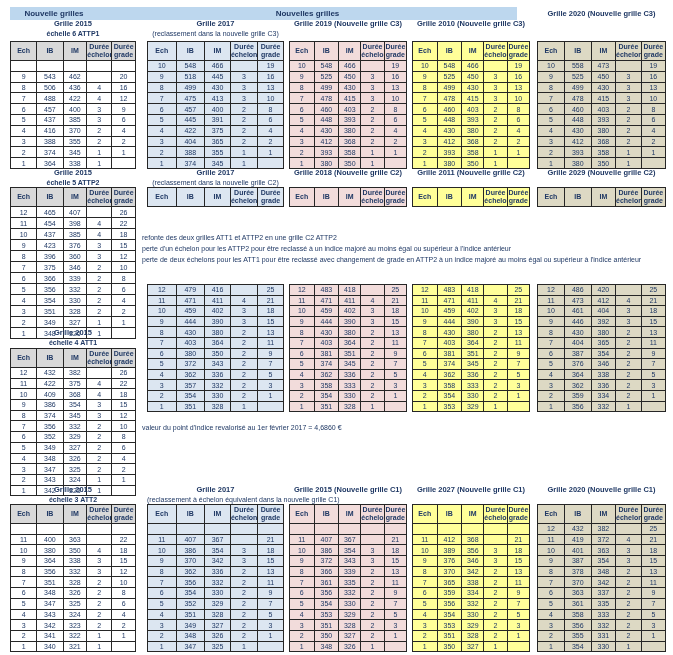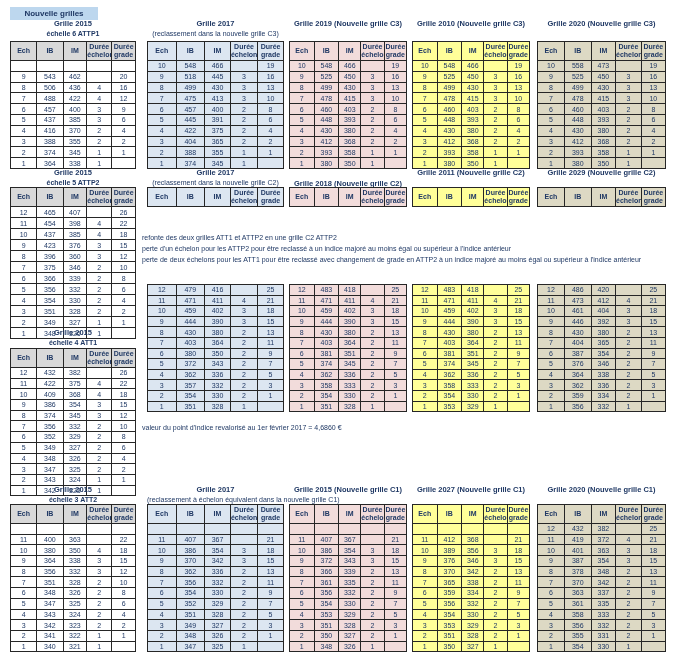--- a/index.html
+++ b/index.html
@@ -39,28 +39,29 @@
   .note {
     position:absolute; font-size:7px; line-height:9px; white-space:nowrap;
   }
 </style>
 </head>
 <body>
 
 <div id="page">
 
   <div class="banner" style="left:10px; width:88px;">Nouvelle grilles</div>
+  <div class="banner" style="left:98px; width:419px;">Nouvelles grilles</div>
 
   <div class="ttl" style="left:10px;  top:19px; width:126px;">Grille 2015</div>
   <div class="ttl sub" style="left:10px; top:29px; width:126px;">échelle 6 ATTP1</div>
   <div class="ttl" style="left:147px; top:19px; width:137px;">Grille 2017</div>
   <div class="ttl sub sub-normal" style="left:147px; top:29px; width:137px;">(reclassement  dans la nouvelle grille C3)</div>
   <div class="ttl" style="left:289px; top:19px; width:118px;">Grille 2019 (Nouvelle grille C3)</div>
   <div class="ttl" style="left:412px; top:19px; width:118px;">Grille 2010 (Nouvelle grille C3)</div>
-  <div class="ttl" style="left:537px; top:19px; width:129px;">Grille 2020 (Nouvelle grille C3)</div>
+  <div class="ttl" style="left:537px; top:9px; width:129px;">Grille 2020 (Nouvelle grille C3)</div>
 
   <div class="twrap" style="left:10px;  top:41px; width:126px;">
       <table class="grid plain">
         <colgroup>
           <col style="width:21%">
           <col style="width:21%">
           <col style="width:19%">
           <col style="width:20%">
           <col style="width:19%">
         </colgroup>
@@ -523,21 +524,21 @@
             <td></td>
           </tr>
         </tbody>
       </table>
     </div>
 
   <div class="ttl" style="left:10px;  top:168px; width:126px;">Grille 2015</div>
   <div class="ttl sub" style="left:10px; top:178px; width:126px;">échelle 5 ATTP2</div>
   <div class="ttl" style="left:147px; top:168px; width:137px;">Grille 2017</div>
   <div class="ttl sub sub-normal" style="left:147px; top:178px; width:137px;">(reclassement dans la nouvelle grille C2)</div>
-  <div class="ttl" style="left:289px; top:179px; width:118px;">Grille 2018 (Nouvelle grille C2)</div>
+  <div class="ttl" style="left:289px; top:168px; width:118px;">Grille 2018 (Nouvelle grille C2)</div>
   <div class="ttl" style="left:412px; top:168px; width:118px;">Grille 2011 (Nouvelle grille C2)</div>
   <div class="ttl" style="left:537px; top:168px; width:129px;">Grille 2029 (Nouvelle grille C2)</div>
 
   <div class="twrap" style="left:10px; top:187px; width:126px;">
       <table class="grid plain rh10">
         <colgroup>
           <col style="width:21%">
           <col style="width:21%">
           <col style="width:19%">
           <col style="width:20%">

